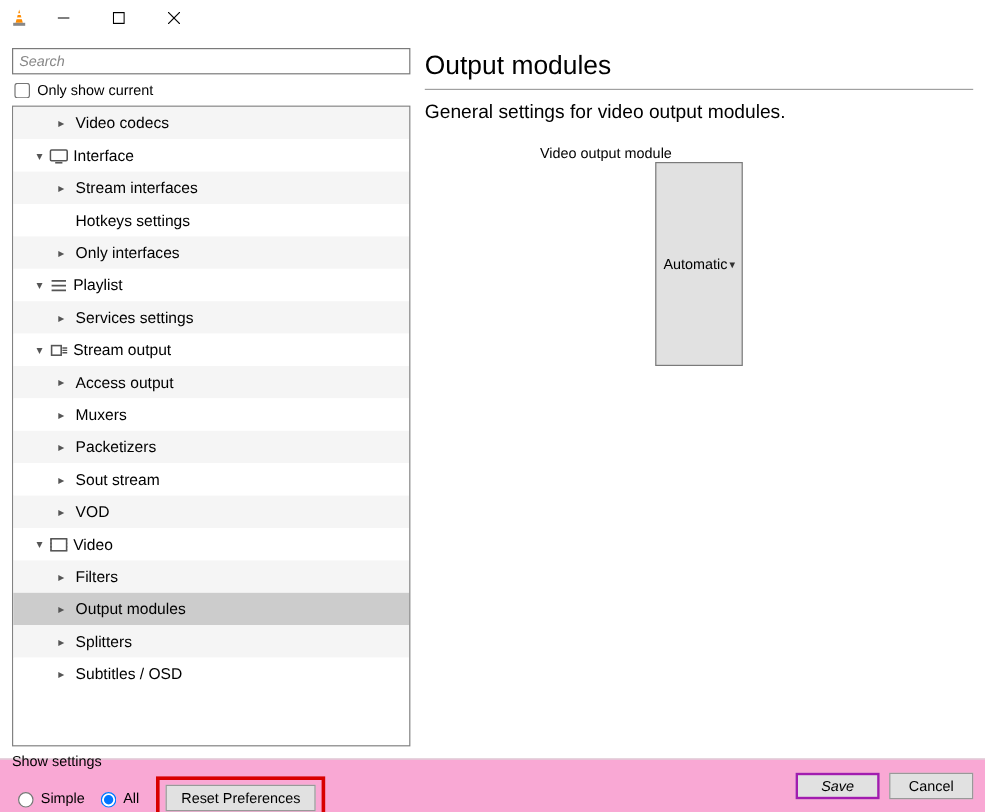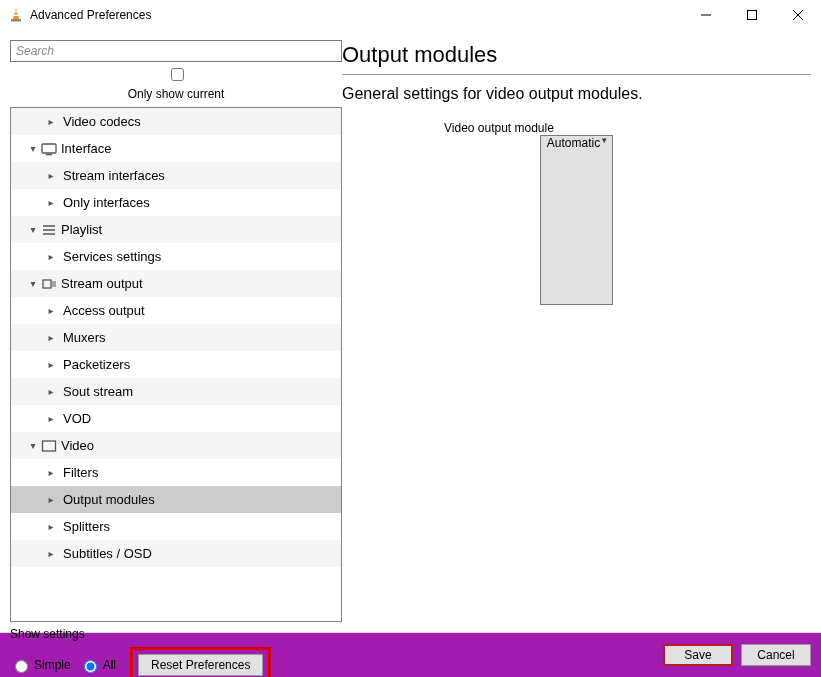--- a/index.html
+++ b/index.html
@@ -30,21 +30,21 @@
     width: 46px; height: 30px;
     display: flex; align-items: center; justify-content: center;
     font-family: "Segoe MDL2 Assets", "Segoe UI Symbol", sans-serif;
   }
 
   
   .content {
     display: flex;
     height: 592px;
     padding: 10px 10px 0 10px;
-    gap: 0;
+    gap: 12px;
   }
 
   
   .left-col {
     width: 332px;
     display: flex;
     flex-direction: column;
   }
   .search {
     height: 22px;
@@ -54,21 +54,20 @@
     color: #000;
     font-style: italic;
     outline: none;
     margin-bottom: 6px;
   }
   .search::placeholder { color: #888; font-style: italic; }
   .only-current {
     display: flex; align-items: center; gap: 6px;
     margin-bottom: 6px;
     font-size: 12px;
-    flex-direction: column;
   }
   .only-current input { margin: 0 0 0 2px; }
 
   .tree-wrap {
     border: 1px solid #828282;
     flex: 1;
     overflow: hidden;
     position: relative;
     background: #fff;
   }
@@ -117,71 +116,70 @@
   }
   .panel-rule { border: none; border-top: 1px solid #a0a0a0; margin: 0 0 10px 0; }
   .panel-desc { font-size: 16px; margin-bottom: 18px; }
   .form-row { display: flex; align-items: center; flex-direction: column; }
   .form-row label { width: 265px; font-size: 12px; }
   .combo {
     flex: 0 0 170px;
     height: 22px;
     border: 1px solid #7a7a7a;
     background: #e1e1e1;
-    display: flex; justify-content: space-between;
+    display: flex; align-items: center; justify-content: space-between;
     padding: 0 4px 0 6px;
     font-size: 12px;
   }
   .combo .caret { font-size: 8px; color: #333; }
 
   
   .footer {
     position: absolute;
     left: 0; right: 0; bottom: 0;
     height: 45px;
     border-top: 1px solid #d9d9d9;
-    background: #a21caf;
+    background: #f9a8d4;
     display: flex;
     align-items: center;
     padding: 0 10px;
   }
   .show-settings-block { display: flex; flex-direction: column; gap: 2px; }
   .radios { display: flex; align-items: center; gap: 8px; }
   .radios label { display: flex; align-items: center; gap: 3px; font-size: 12px; }
   .reset-wrap {
     border: 3px solid #d90000;
     padding: 4px 5px;
     margin-left: 6px;
   }
   .btn {
     height: 22px; min-width: 70px;
     border: 1px solid #999;
     background: #e1e1e1;
     font-size: 12px;
     padding: 0 12px;
     display: inline-flex; align-items: center; justify-content: center;
   }
-  .btn.primary { border: 2px solid #b91c1c; background: #e1e1e1; }
+  .btn.primary { border: 2px solid #a21caf; background: #e1e1e1; font-style: italic; }
   .footer .spacer { flex: 1; }
   .footer .right-btns { display: flex; gap: 8px; }
   .heading-small { font-size: 12px; margin-bottom: 4px; }
 </style>
 </head>
 <body>
 
 <div class="titlebar">
   <span class="app-icon">
     <svg viewBox="0 0 16 16" width="16" height="16">
       <polygon points="8,1 11,12 5,12" fill="#ff8c00"></polygon>
       <rect x="5.8" y="4" width="4.4" height="1.5" fill="#fff"></rect>
       <rect x="5.2" y="7.5" width="5.6" height="1.5" fill="#fff"></rect>
       <rect x="3" y="12" width="10" height="2.5" fill="#888"></rect>
     </svg>
   </span>
-  <span class="title">Advanced Preferences</span>
   <div class="win-controls">
     <div class="win-btn">
       <svg width="10" height="10" viewBox="0 0 10 10">
           <line x1="0" y1="5" x2="10" y2="5" stroke="#000" stroke-width="1"></line>
         </svg>
     </div>
     <div class="win-btn">
       <svg width="10" height="10" viewBox="0 0 10 10">
           <rect x="0.5" y="0.5" width="9" height="9" fill="none" stroke="#000" stroke-width="1"></rect>
         </svg>
@@ -223,20 +221,27 @@
                   </svg>
                 </span>
                 <span class="label">Interface</span>
               </div>
             </li>
             <li>
               <div class="row lvl1">
                 <span class="indent"></span>
                 <span class="arrow">▸</span>
                 <span class="label">Stream interfaces</span>
+              </div>
+            </li>
+            <li>
+              <div class="row lvl1">
+                <span class="indent"></span>
+                <span class="arrow blank">▸</span>
+                <span class="label">Hotkeys settings</span>
               </div>
             </li>
             <li>
               <div class="row lvl1">
                 <span class="indent"></span>
                 <span class="arrow">▸</span>
                 <span class="label">Only interfaces</span>
               </div>
             </li>
             <li>

